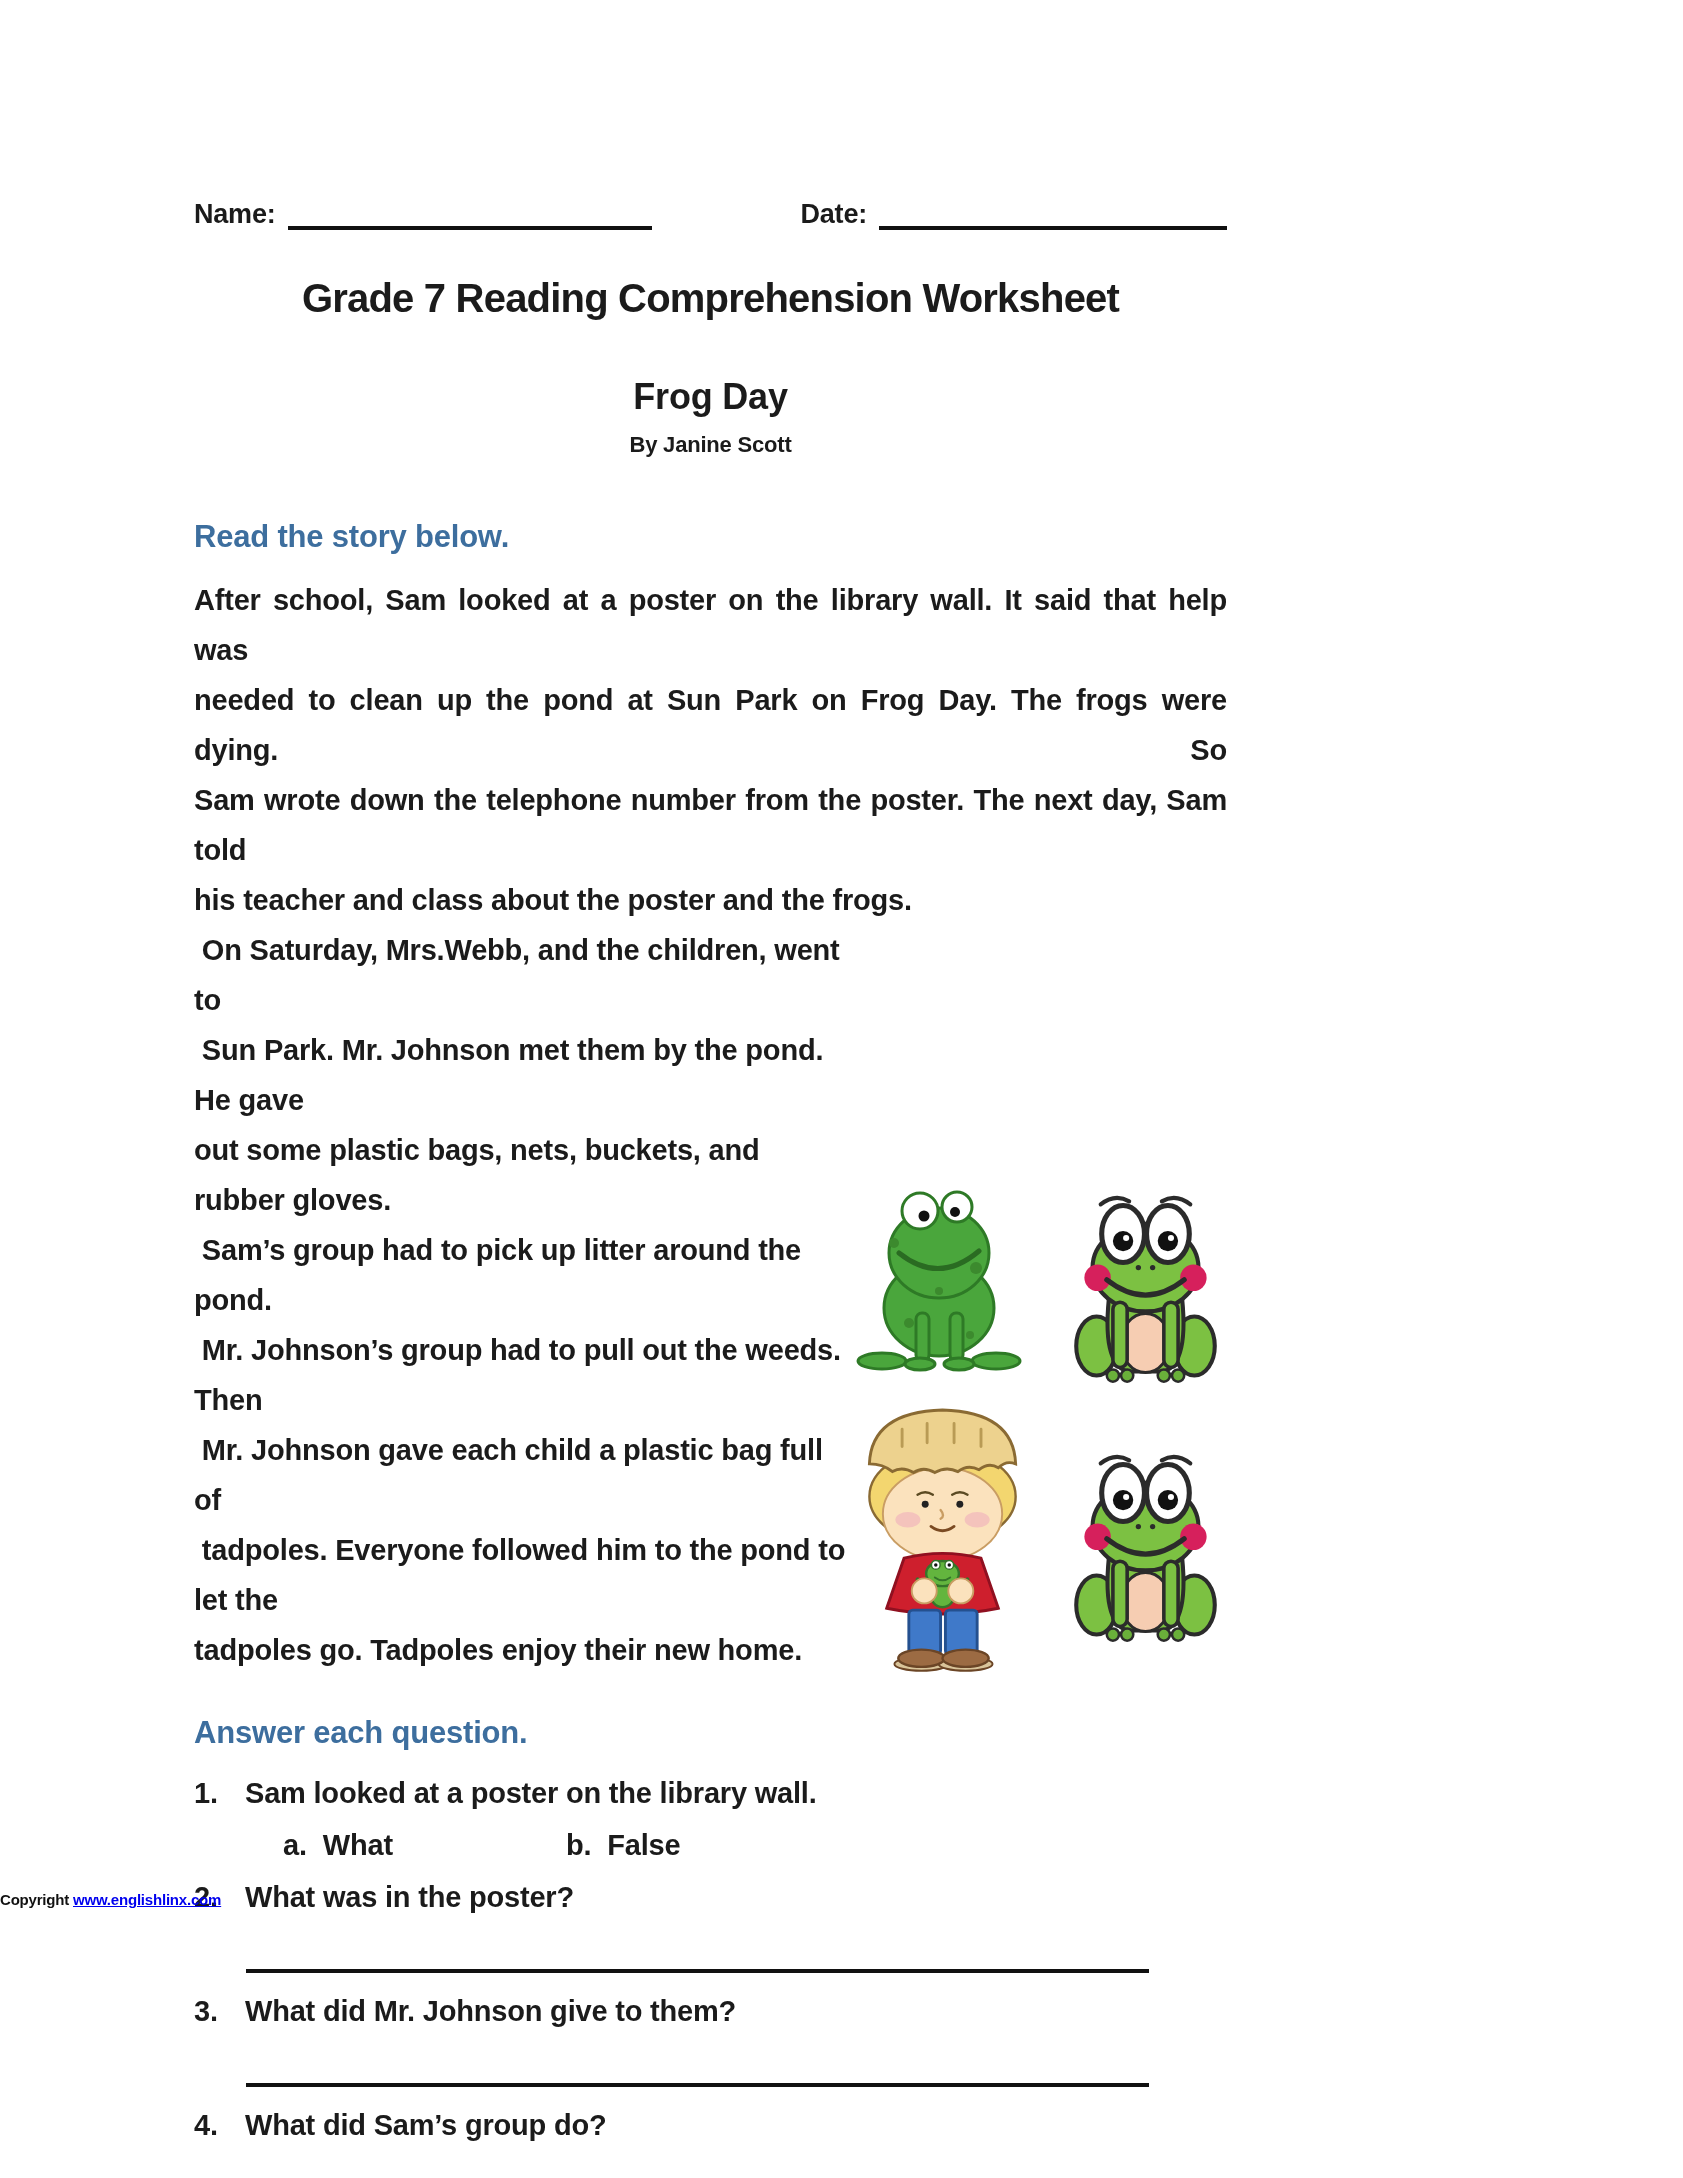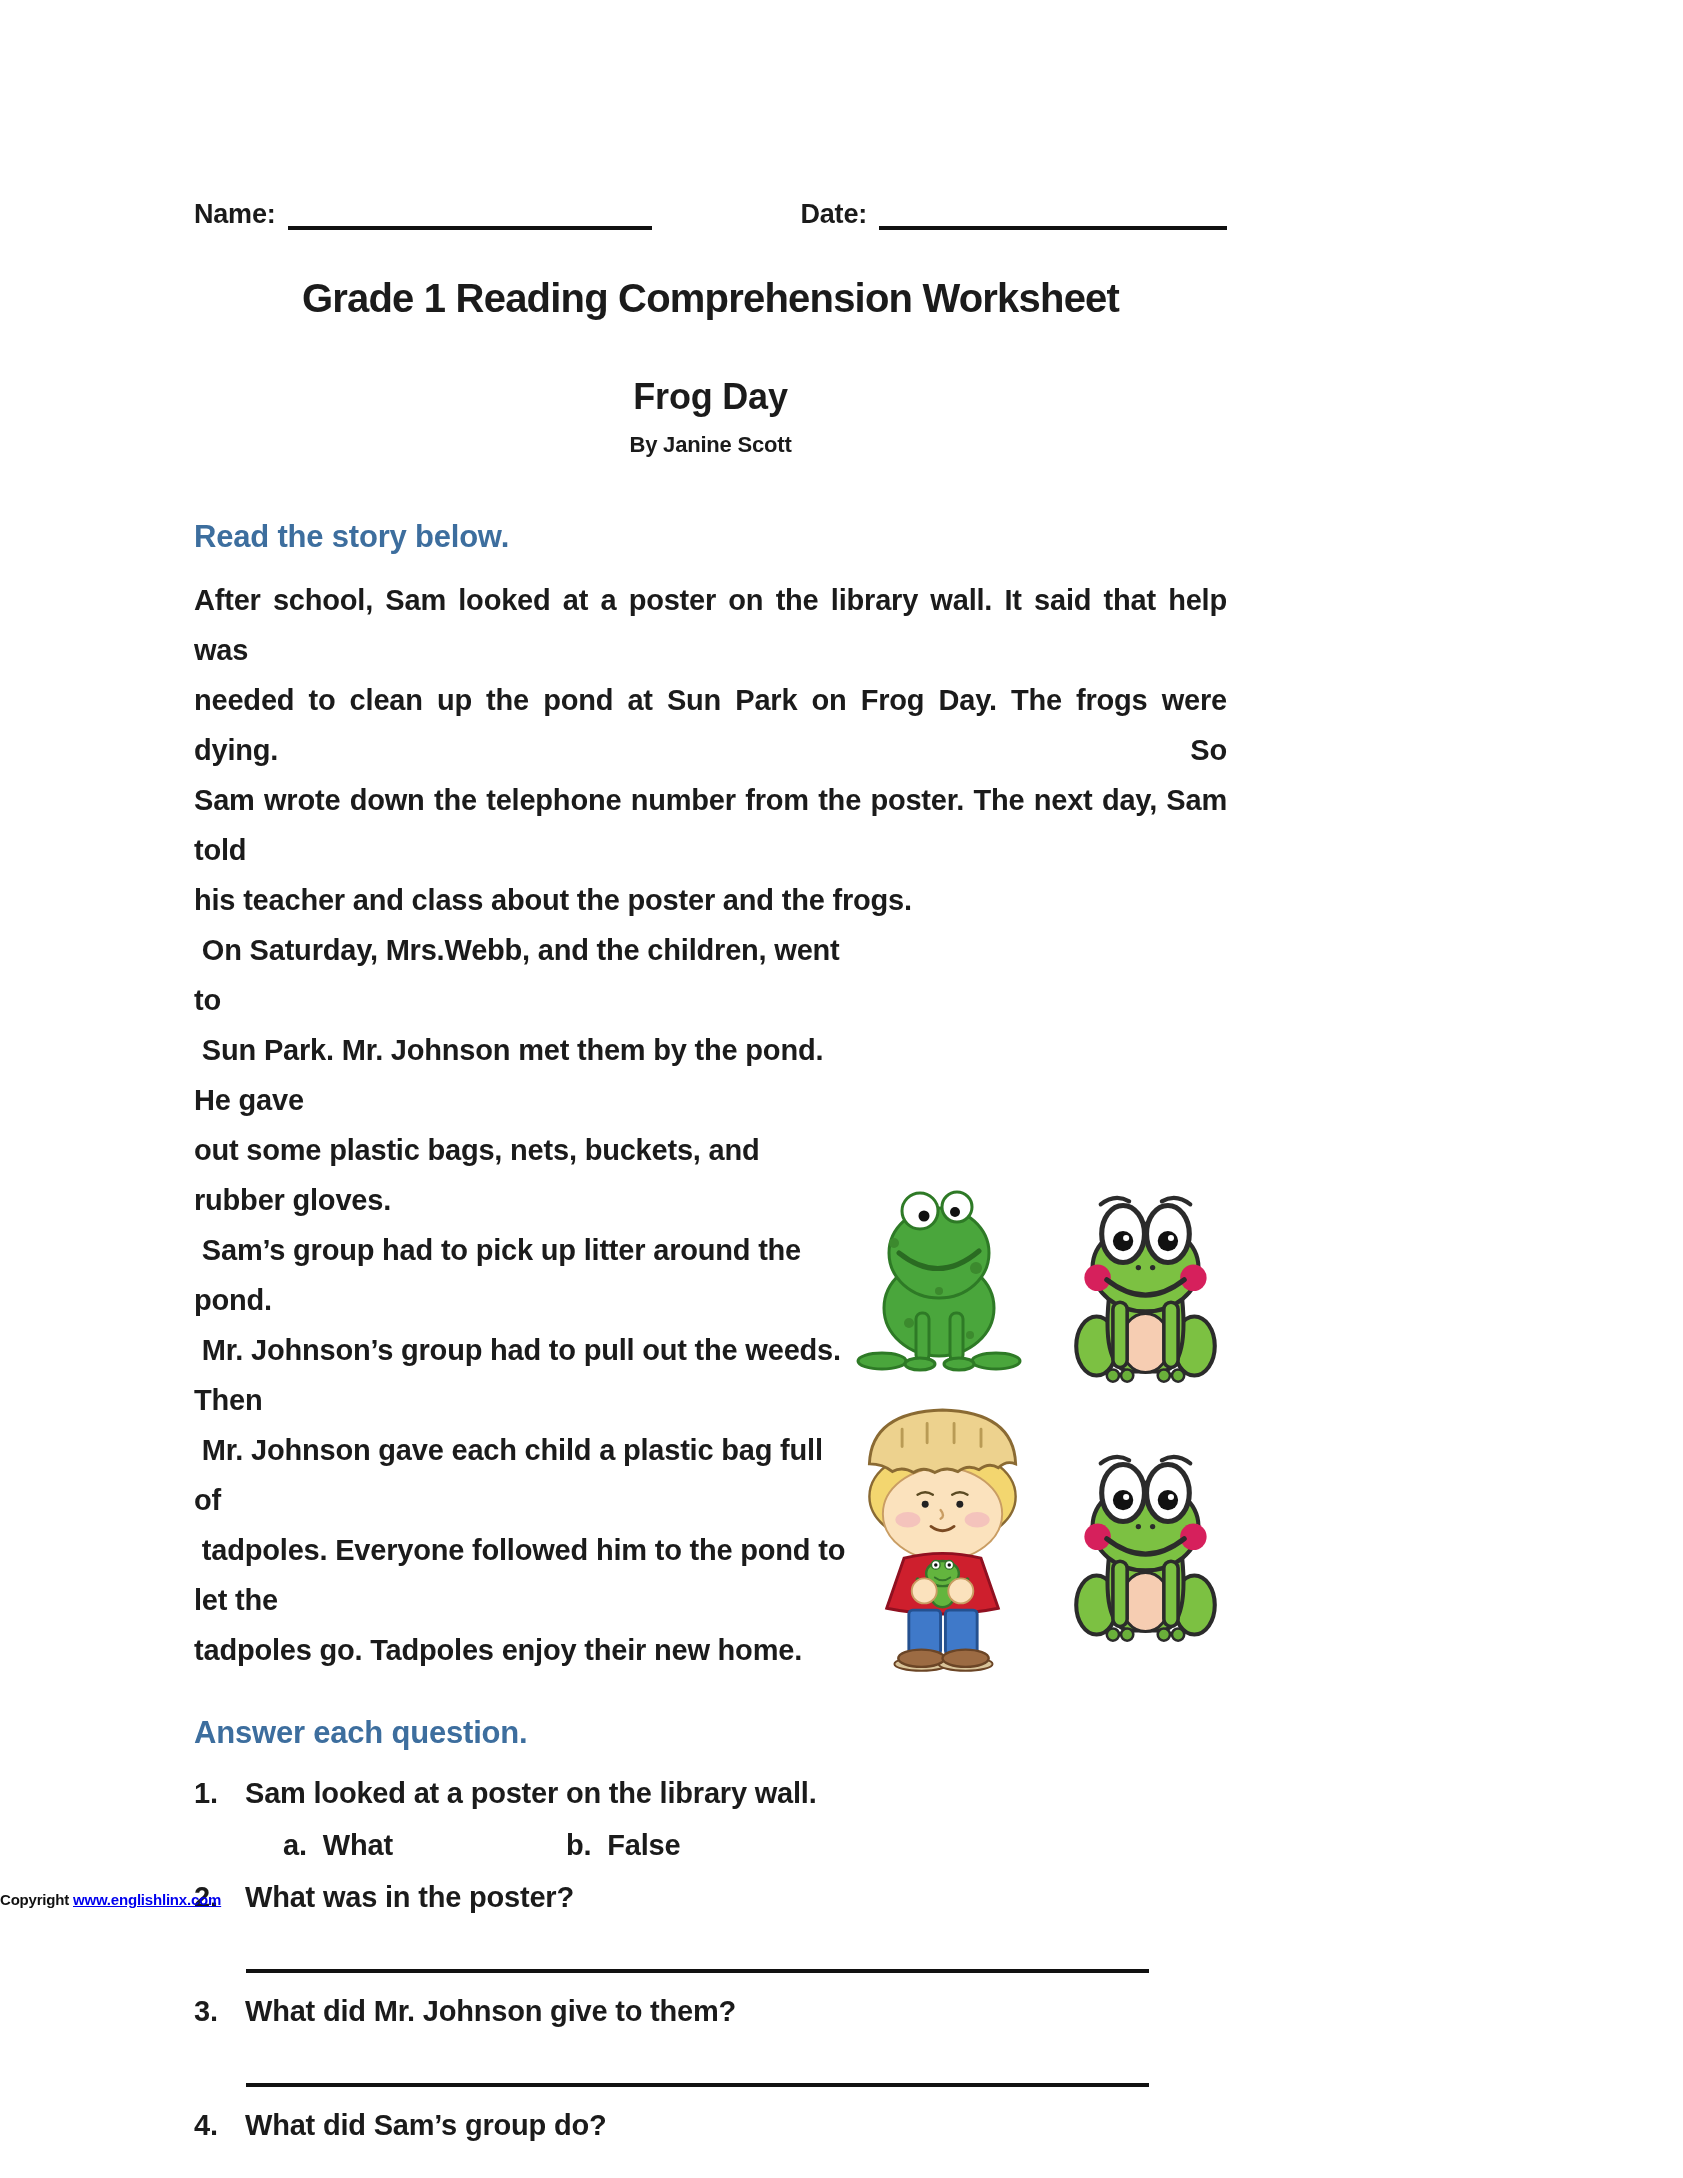--- a/index.html
+++ b/index.html
@@ -65,21 +65,21 @@
 <div class="page">
 
   <div class="name-date-row">
     <span>Name:</span>
     <span class="fill-line name-line"></span>
     <span class="nd-spacer"></span>
     <span>Date:</span>
     <span class="fill-line date-line"></span>
   </div>
 
-  <div class="main-title">Grade 1 Reading Comprehension Worksheet</div>
+  <div class="main-title">Grade 7 Reading Comprehension Worksheet</div>
   <div class="story-title">Frog Day</div>
   <div class="byline">By Janine Scott</div>
 
   <div class="section-heading read-heading">Read the story below.</div>
 
   <div class="para1">After school, Sam looked at a poster on the library wall. It said that help was
 needed to clean up the pond at Sun Park on Frog Day. The frogs were dying. So
 Sam wrote down the telephone number from the poster. The next day, Sam told</div>
   <div class="para1-last">his teacher and class about the poster and the frogs.</div>
 

